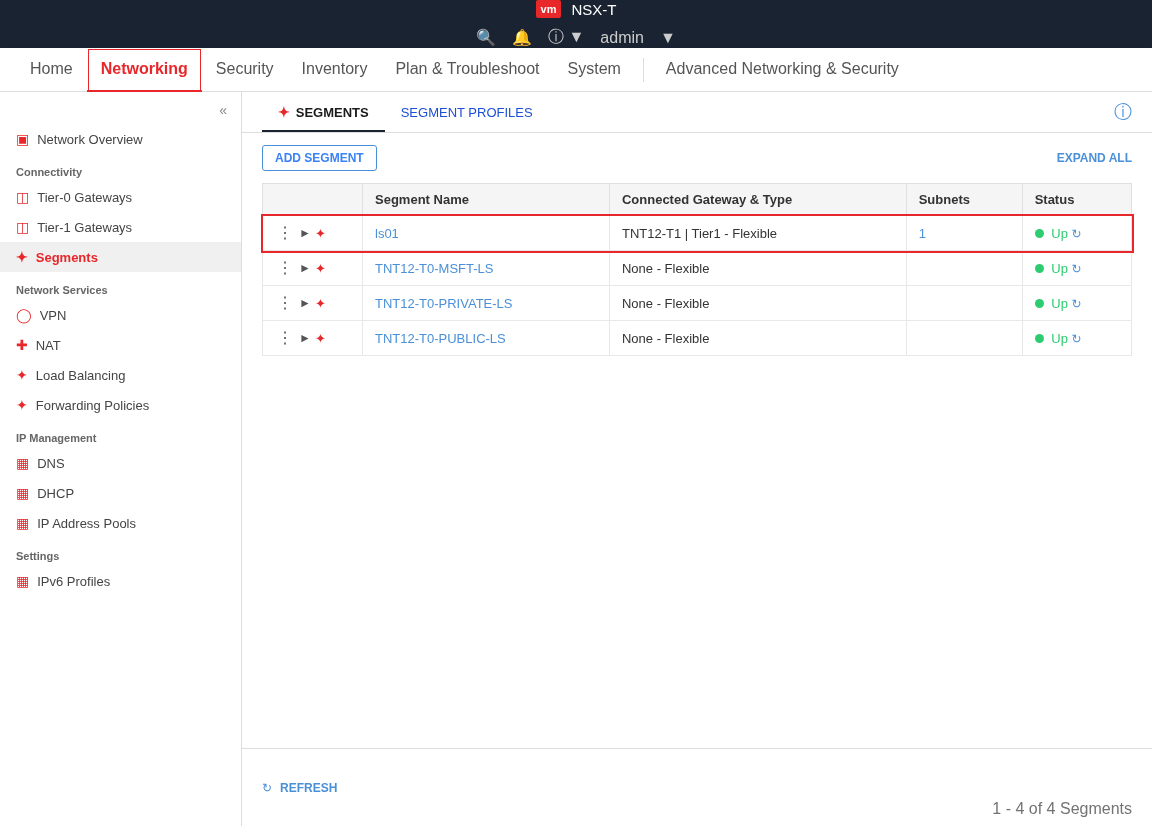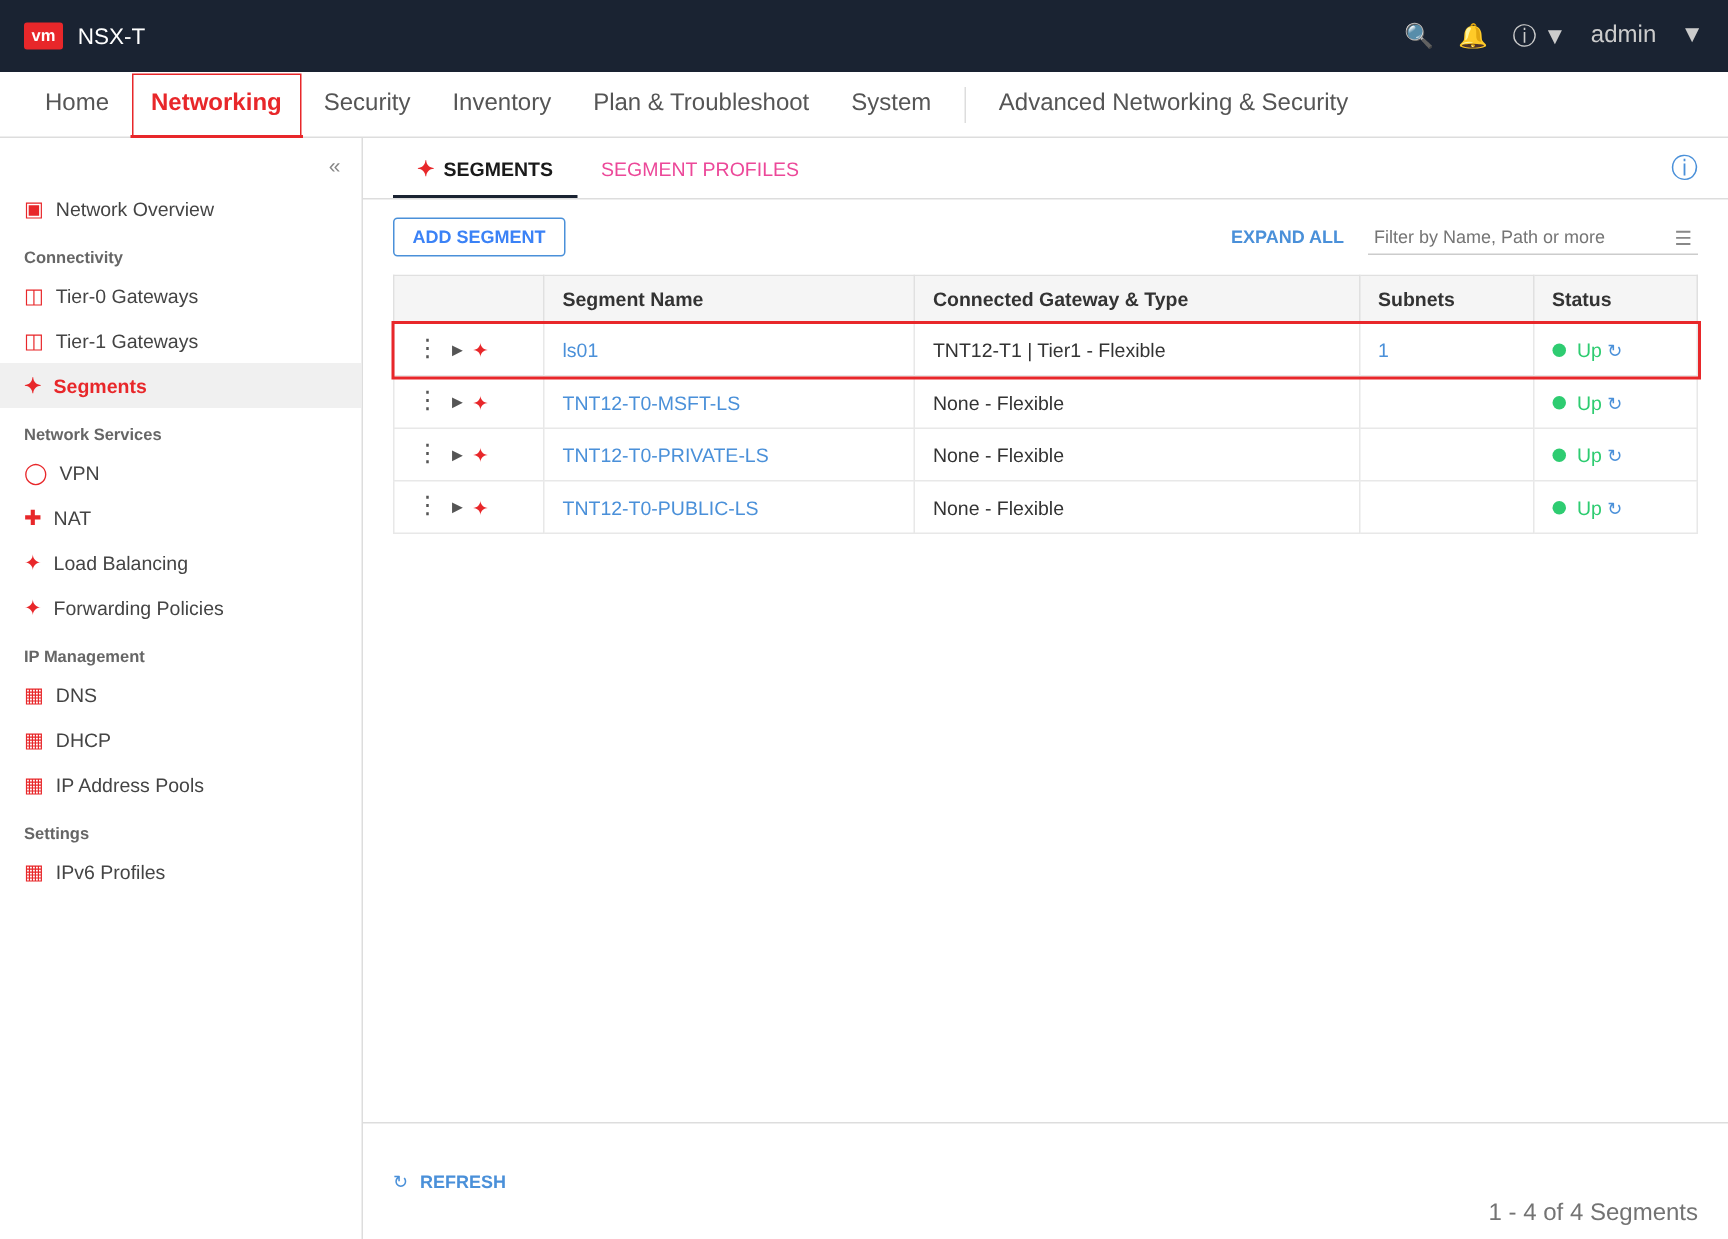--- a/index.html
+++ b/index.html
@@ -7,20 +7,21 @@
 
     
     .topbar {
       background: #1a2332;
       height: 48px;
       display: flex;
       align-items: center;
       padding: 0 16px;
       color: white;
       justify-content: space-between;
+      flex-direction: column;
     }
     .topbar-left { display: flex; align-items: center; gap: 10px; }
     .vm-logo {
       background: #e8272a;
       color: white;
       font-weight: bold;
       font-size: 11px;
       padding: 3px 5px;
       border-radius: 2px;
     }
@@ -119,21 +120,21 @@
       display: flex;
       align-items: center;
       border-bottom: 1px solid #ddd;
       padding: 0 20px;
       background: white;
     }
     .content-tab {
       padding: 12px 16px 10px;
       cursor: pointer;
       font-size: 13px;
-      color: #ec4899;
+      color: #1d4ed8;
       border-bottom: 2px solid transparent;
       display: flex;
       align-items: center;
       gap: 6px;
     }
     .content-tab.active {
       color: #1a1a1a;
       border-bottom: 2px solid #1a2332;
       font-weight: 700;
     }
@@ -380,24 +381,20 @@
       </div>
       <div class="content-tab">
         <span>SEGMENT PROFILES</span>
       </div>
       <span class="help-icon">ⓘ</span>
     </div>
 
     <div class="toolbar">
       <button class="btn-add">ADD SEGMENT</button>
       <button class="expand-all-btn">EXPAND ALL</button>
-      <div class="filter-input-wrap">
-        <input class="filter-input" type="text" placeholder="Filter by Name, Path or more" style="">
-        <span class="filter-lines-icon">☰</span>
-      </div>
     </div>
 
     <div class="table-wrap">
       <table>
         <thead>
           <tr>
             <th style="width:100px;"></th>
             <th>Segment Name</th>
             <th>Connected Gateway &amp; Type</th>
             <th>Subnets</th>

